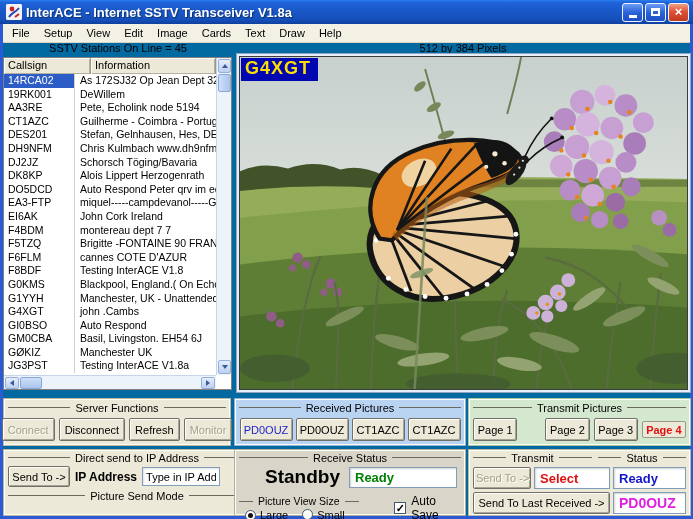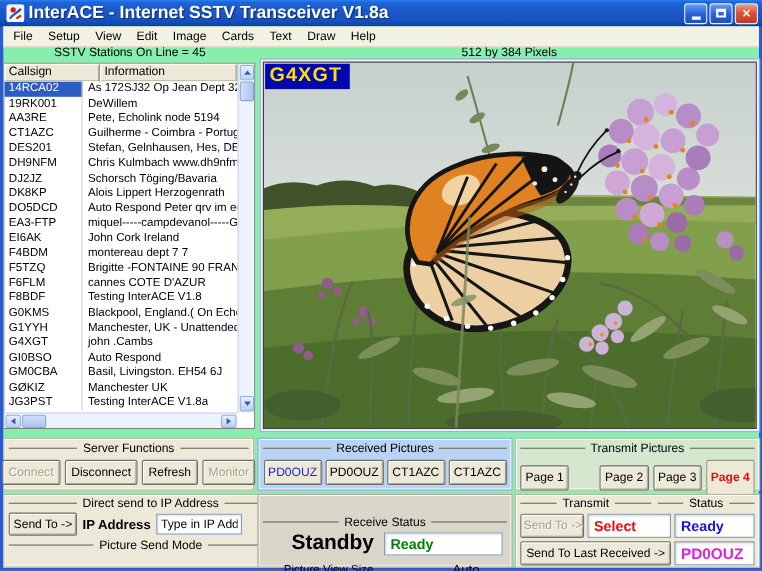--- a/index.html
+++ b/index.html
@@ -3,32 +3,32 @@
 <meta charset="utf-8">
 <style>
   html,body{margin:0;padding:0;}
   body{width:693px;height:519px;font-family:"Liberation Sans",sans-serif;-webkit-font-smoothing:antialiased;}
   .win{position:relative;width:693px;height:519px;background:#2a5ad4;overflow:hidden;}
   
   .titlebar{position:absolute;left:0;top:0;width:693px;height:24px;
     background:linear-gradient(180deg,#2a80f0 0%,#1e63d8 10%,#1a57c8 45%,#1650bc 80%,#0f3f9e 100%);
     display:flex;align-items:center;padding:0 4px;box-sizing:border-box;}
   .appicon{width:16px;height:16px;margin:0 4px 0 2px;background:#fff;border-radius:2px;flex:0 0 auto;}
-  .titletext{color:#fff;font-weight:bold;font-size:16px;text-shadow:1px 1px 1px #0a3070;flex:1;white-space:nowrap;overflow:hidden;}
+  .titletext{color:#fff;font-weight:bold;font-size:13px;text-shadow:1px 1px 1px #0a3070;flex:1;white-space:nowrap;overflow:hidden;}
   .winbtns{display:flex;gap:2px;}
   .wbtn{width:21px;height:19px;border-radius:3px;border:1px solid #eef2ff;box-sizing:border-box;
     display:flex;align-items:center;justify-content:center;color:#fff;font-size:11px;font-weight:bold;
     background:linear-gradient(180deg,#6b9cf5 0%,#2b63d8 50%,#1c4ec0 100%);}
   .wbtn.close{background:linear-gradient(180deg,#f0a080 0%,#dd5236 45%,#c03a20 100%);}
   .wbtn .glyph{line-height:1;}
   .minglyph{width:8px;height:3px;background:#fff;margin-top:8px;}
   .maxglyph{width:9px;height:8px;border:2px solid #fff;border-top-width:3px;box-sizing:border-box;}
   .xglyph{font-size:13px;font-weight:bold;margin-top:-1px;}
   
-  .client{position:absolute;left:3px;right:3px;top:24px;bottom:3px;background:#86efac;}
+  .client{position:absolute;left:3px;right:3px;top:24px;bottom:3px;background:#0369a1;}
   .menubar{position:absolute;left:0;top:0;right:0;height:18px;background:#f3f1e4;border-bottom:1px solid #d8d4c0;
     display:flex;align-items:center;padding-left:2px;}
   .menu-item{font-size:11px;padding:2px 7px;color:#000;}
   .statusline{position:absolute;left:0;top:18px;right:0;height:14px;font-size:11px;color:#000;}
   .statusline .left{position:absolute;left:0;width:230px;text-align:center;top:0;}
   .statusline .right{position:absolute;left:233px;right:0;text-align:center;top:0;}
   
   .stations{position:absolute;left:0;top:33px;width:229px;height:333px;background:#fff;border:1px solid #808080;box-sizing:border-box;}
   .thead{position:absolute;left:0;top:0;right:15px;height:16px;display:flex;}
   .th{background:#ece9d8;border-right:1px solid #9a9888;box-shadow:inset 1px 1px 0 #fffef6,inset -1px -1px 0 #b4b19e;
@@ -66,21 +66,21 @@
   .grp.blue{background:#b9d3f3;border-color:#8fb2dd;}
   .grp.green{background:#d3e8cf;border-color:#a8c8a4;}
   .grp.gray{background:#d9d5c8;border-color:#b2ae9e;}
   .ghead{display:flex;align-items:center;gap:5px;font-size:11px;color:#000;height:13px;}
   .ghead .hline{flex:1;height:1px;background:#6a6a5e;}
   .ghead .glabel{white-space:nowrap;}
   .btnrow{display:flex;align-items:center;justify-content:center;gap:4px;margin-top:4px;}
   .btn{background:#ece9d8;border:1px solid #70706a;border-radius:2px;box-shadow:inset 1px 1px 0 #fffdf4,inset -1px -1px 0 #a8a596;
     font-family:"Liberation Sans",sans-serif;font-size:11px;color:#000;height:23px;padding:0 8px;white-space:nowrap;}
   .btn.disabled{color:#a3a091;text-shadow:1px 1px 0 #fffef2;}
-  .btn.flat{box-shadow:none;border:1px solid #9a9888;height:32px;font-weight:bold;}
+  .btn.flat{box-shadow:none;border:1px solid #9a9888;height:17px;font-weight:bold;}
   .valbox{background:#fff;border:1px solid #7f9db9;box-shadow:inset 1px 1px 2px rgba(0,0,0,.18);box-sizing:border-box;
     font-weight:bold;display:flex;align-items:center;padding:0 5px;white-space:nowrap;overflow:hidden;}
   .radio{width:11px;height:11px;border-radius:50%;background:#fff;border:1px solid #44576e;box-sizing:border-box;position:relative;flex:0 0 auto;}
   .radio.on::after{content:"";position:absolute;left:2px;top:2px;width:5px;height:5px;border-radius:50%;background:#111;}
   .radlab{font-size:11px;margin-left:4px;white-space:nowrap;}
   .chk{width:12px;height:12px;background:#fff;border:1px solid #44576e;box-sizing:border-box;display:flex;align-items:center;justify-content:center;
     font-size:11px;font-weight:bold;color:#000;line-height:1;flex:0 0 auto;}
   input.ipbox{width:78px;height:19px;border:1px solid #7f9db9;box-shadow:inset 1px 1px 2px rgba(0,0,0,.12);font-family:"Liberation Sans",sans-serif;
     font-size:11px;padding:0 3px;box-sizing:border-box;background:#fff;color:#000;}
 </style>
@@ -492,21 +492,21 @@
           <div class="hline"></div>
         </div>
       <div class="btnrow" id="received-buttons" style="gap:3px;">
           <button class="btn" style="width: 53px; padding: 0px; color: rgb(34, 34, 204);">PD0OUZ</button>
           <button class="btn" style="width: 53px; padding: 0px; color: rgb(0, 0, 0);">PD0OUZ</button>
           <button class="btn" style="width: 53px; padding: 0px; color: rgb(0, 0, 0);">CT1AZC</button>
           <button class="btn" style="width: 53px; padding: 0px; color: rgb(0, 0, 0);">CT1AZC</button>
         </div>
     </div>
 
-    <div class="grp gray" style="left:231px;top:425px;width:232px;height:67px;padding-top:18px;">
+    <div class="grp gray" style="left:231px;top:425px;width:232px;height:67px;padding-top:1px;">
       <div class="ghead">
           <div class="hline"></div>
           <span class="glabel">Receive Status</span>
           <div class="hline"></div>
         </div>
       <div style="display:flex;align-items:center;margin-top:2px;">
         <span style="font-size:19px;font-weight:bold;margin-left:26px;">Standby</span>
         <span class="valbox" style="margin-left: auto; margin-right: 4px; width: 108px; height: 21px; font-size: 13px; color: rgb(0, 128, 0);">Ready</span>
       </div>
       <div style="display:flex;align-items:center;margin-top:6px;">

